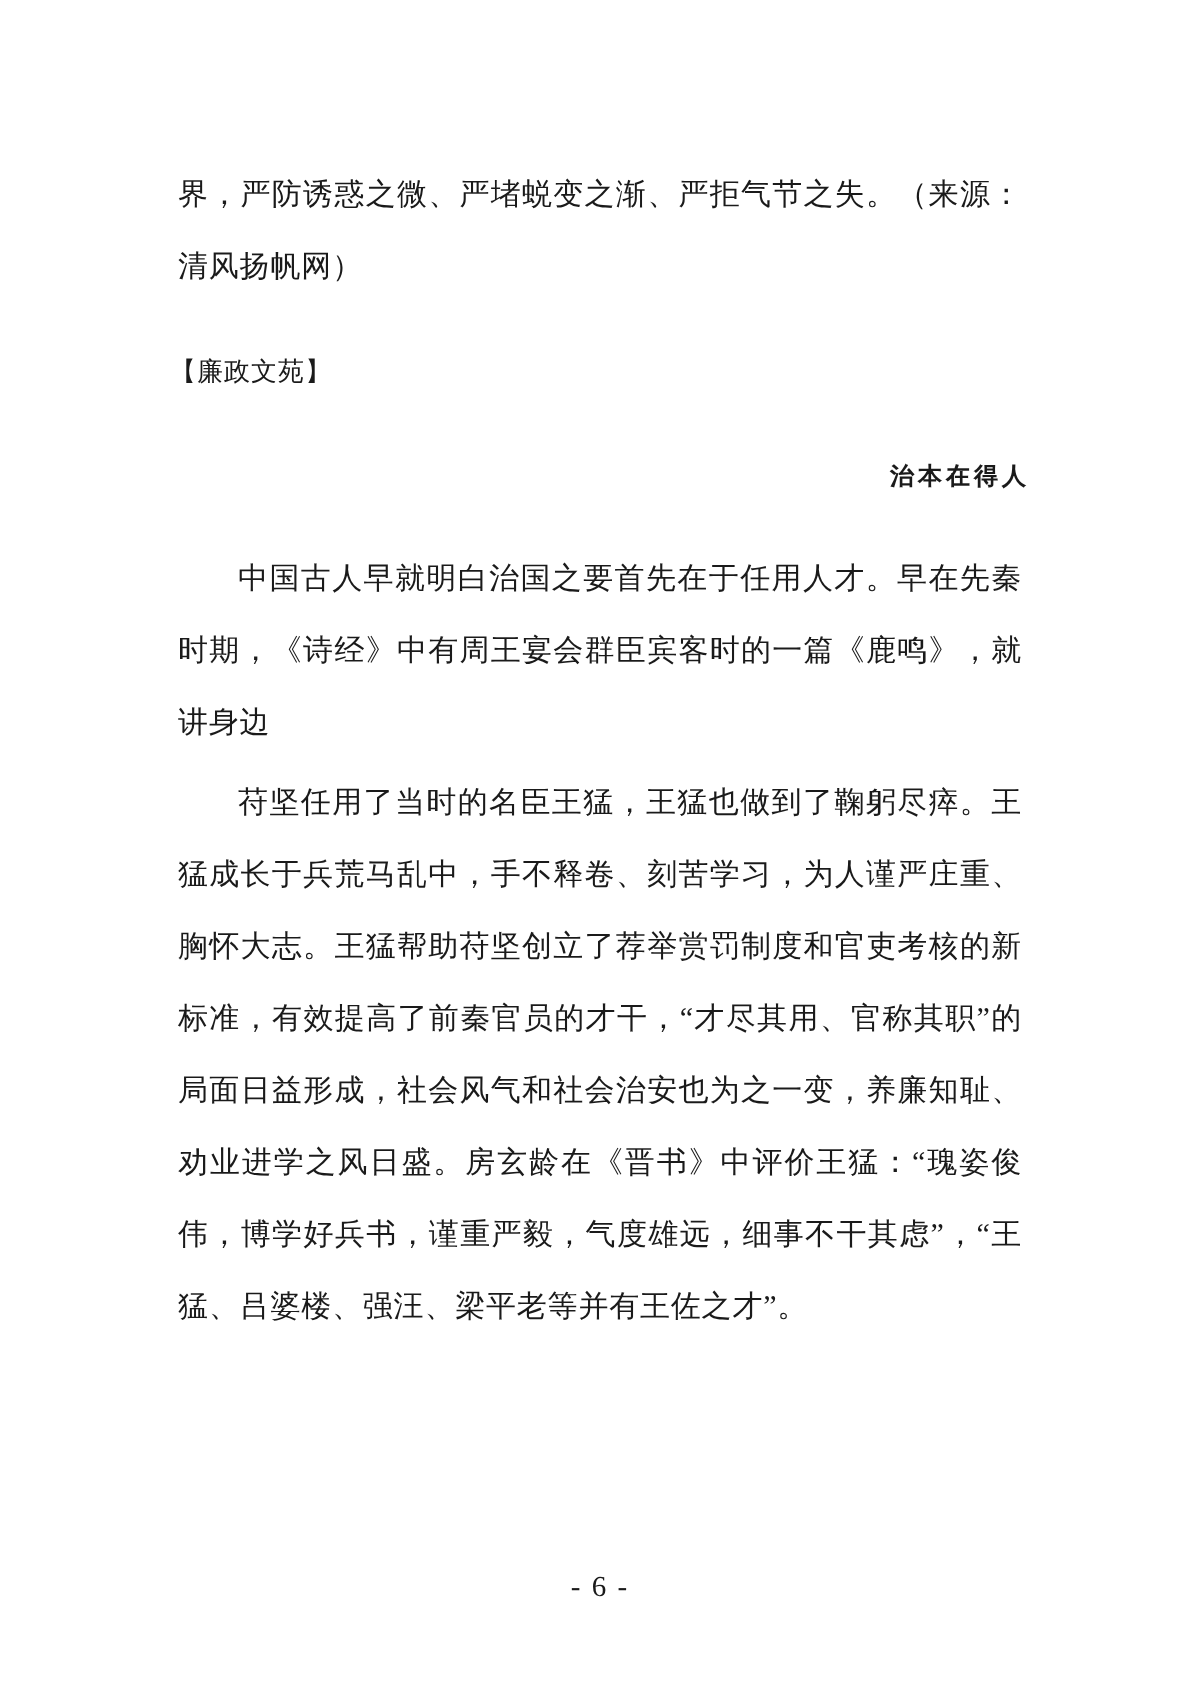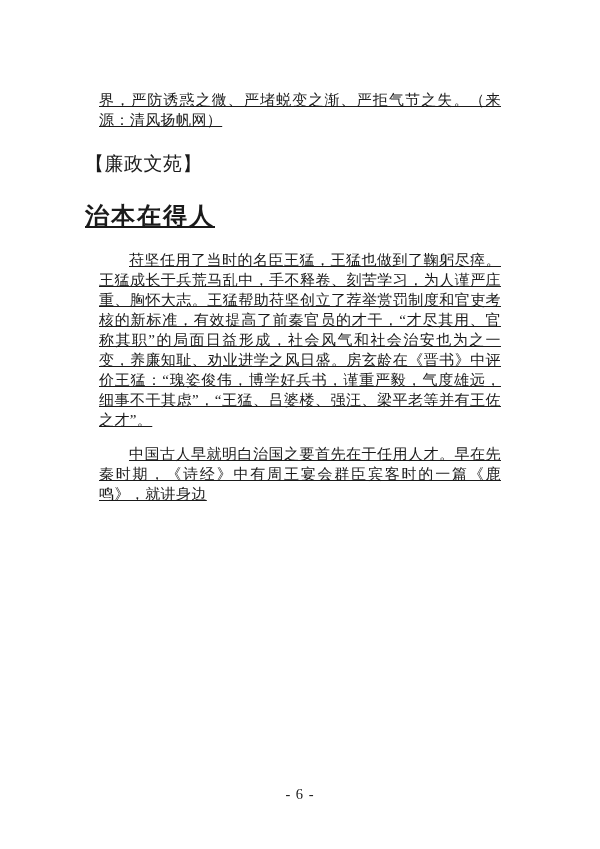--- a/index.html
+++ b/index.html
@@ -16,45 +16,43 @@
     font-family: "Liberation Serif", "DejaVu Serif", serif;
     overflow: hidden;
   }
   .content {
     position: absolute;
     top: 76px;
     left: 85px;
     width: 430px;
   }
   .body-text {
-    margin: 14px;
+    margin: 4px;
     font-size: 15px;
-    line-height: 20px;
+    line-height: 36px;
     text-align: justify;
     text-indent: 2em;
     letter-spacing: 0.4px;
-    text-decoration: underline;
   }
   .no-indent {
     text-indent: 0;
   }
   .section-header {
     margin: 22px 0 0 0;
-    font-size: 19px;
+    font-size: 13px;
     line-height: 24px;
     letter-spacing: 0.5px;
   }
   .article-title {
     margin: 26px 0 20px 0;
-    font-size: 24px;
+    font-size: 12px;
     line-height: 28px;
     font-weight: 700;
-    text-align: left;
+    text-align: right;
     letter-spacing: 2px;
-    text-decoration: underline;
   }
   .page-number {
     position: absolute;
     left: 0;
     right: 0;
     top: 784px;
     text-align: center;
     font-size: 14.5px;
     line-height: 20px;
     letter-spacing: 1px;
@@ -62,17 +60,17 @@
   }
 </style>
 </head>
 <body>
 
 <div class="page">
   <div class="content">
     <p class="body-text no-indent">界，严防诱惑之微、严堵蜕变之渐、严拒气节之失。（来源：清风扬帆网）</p>
     <p class="section-header">【廉政文苑】</p>
     <h1 class="article-title">治本在得人</h1>
+    <p class="body-text">中国古人早就明白治国之要首先在于任用人才。早在先秦时期，《诗经》中有周王宴会群臣宾客时的一篇《鹿鸣》，就讲身边</p>
     <p class="body-text">苻坚任用了当时的名臣王猛，王猛也做到了鞠躬尽瘁。王猛成长于兵荒马乱中，手不释卷、刻苦学习，为人谨严庄重、胸怀大志。王猛帮助苻坚创立了荐举赏罚制度和官吏考核的新标准，有效提高了前秦官员的才干，“才尽其用、官称其职”的局面日益形成，社会风气和社会治安也为之一变，养廉知耻、劝业进学之风日盛。房玄龄在《晋书》中评价王猛：“瑰姿俊伟，博学好兵书，谨重严毅，气度雄远，细事不干其虑”，“王猛、吕婆楼、强汪、梁平老等并有王佐之才”。</p>
-    <p class="body-text">中国古人早就明白治国之要首先在于任用人才。早在先秦时期，《诗经》中有周王宴会群臣宾客时的一篇《鹿鸣》，就讲身边</p>
   </div>
   <div class="page-number">- 6 -</div>
 </div>
 
 </body></html>

